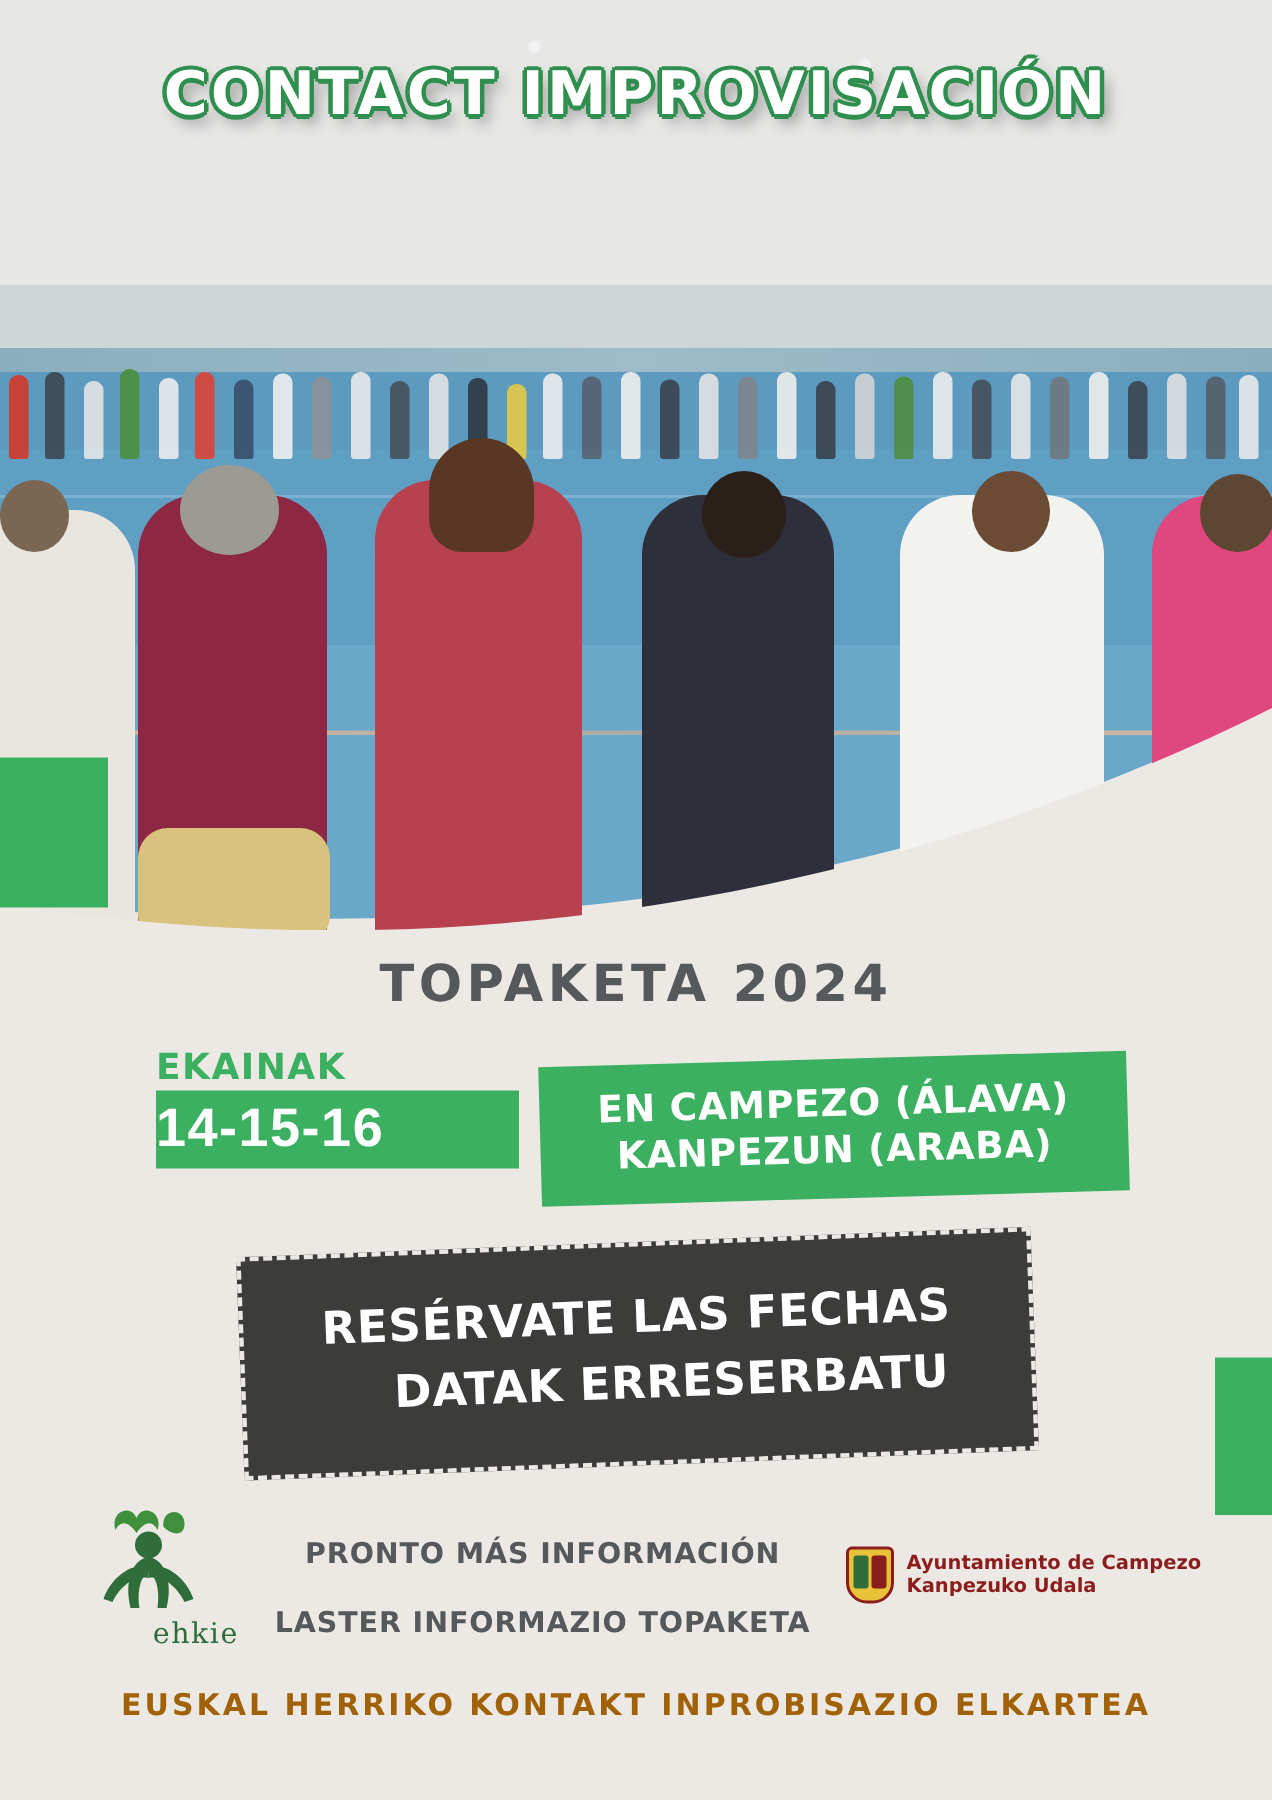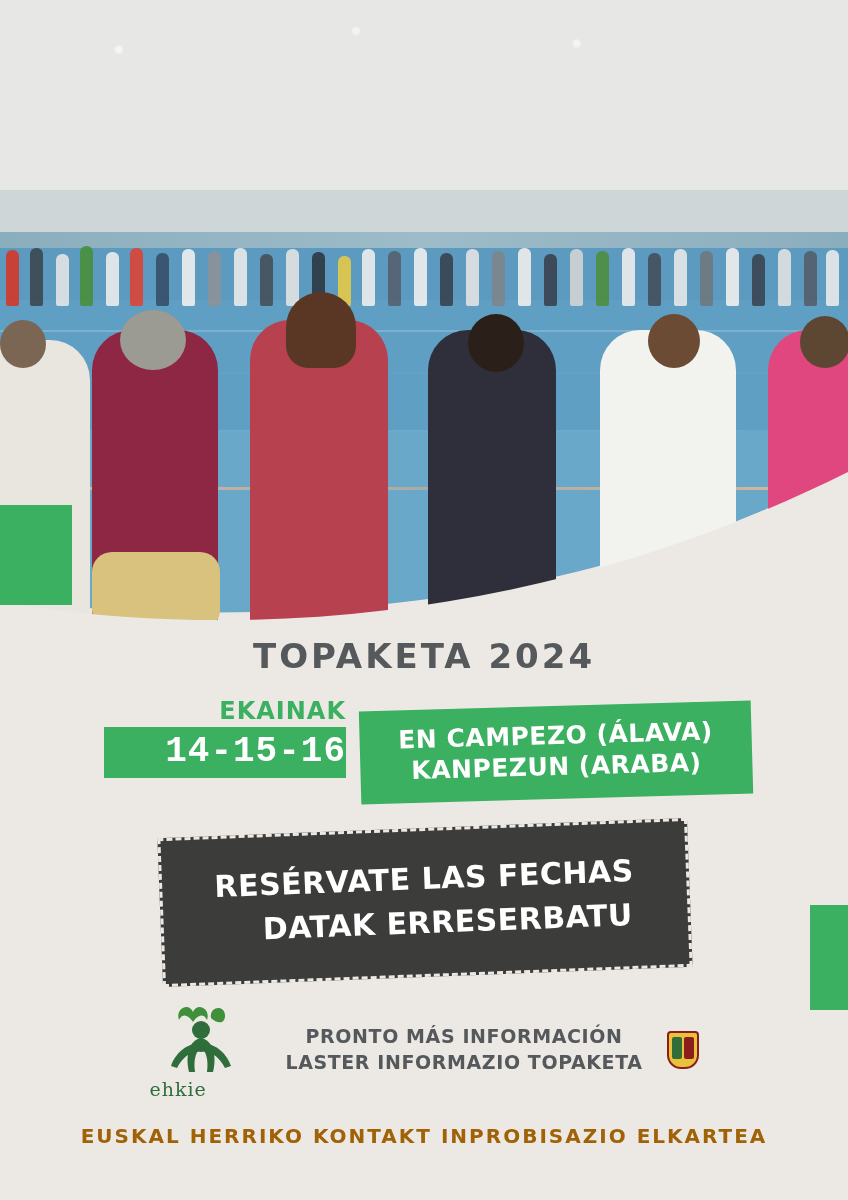--- a/index.html
+++ b/index.html
@@ -140,38 +140,38 @@
     letter-spacing: 3px;
     color: #55595c;
     font-weight: 700;
     font-family: "DejaVu Sans", sans-serif;
   }
 
   .dates {
     position: absolute;
     left: 104px; top: 697px;
     width: 242px;
-    text-align: right;
+    text-align: left;
   }
   .dates .ekainak {
     color: #3ab060;
     font-size: 24px;
     letter-spacing: 1px;
     font-weight: 700;
     font-family: "DejaVu Sans", sans-serif;
   }
   .dates .band {
     background: #3ab060;
     color: #ffffff;
     font-size: 36px;
     font-weight: 700;
     letter-spacing: 1px;
     padding: 4px 0 6px;
     margin-top: 2px;
-    font-family: Liberation Mono, monospace;
+    font-family: Liberation Sans, sans-serif;
   }
   .dates .dejunio {
     color: #3ab060;
     font-size: 22px;
     font-weight: 700;
     margin-top: 6px;
     font-family: "DejaVu Sans", sans-serif;
   }
 
   .place {
@@ -221,36 +221,37 @@
     justify-content: center;
     gap: 24px;
   }
   .ehkie-logo {
     width: 112px; height: 100px;
     position: relative;
   }
   .ehkie-logo .word {
     position: absolute;
     bottom: 0; left: 0; width: 112px;
-    text-align: left;
+    text-align: right;
     font-size: 19px;
     color: #2f6d3b;
     font-family: "DejaVu Serif", serif;
     letter-spacing: 1px;
   }
   .info {
     text-align: center;
     line-height: 1.35;
   }
   .info .l {
     font-size: 19px;
     color: #55595c;
     font-weight: 700;
     letter-spacing: .6px;
     font-family: "DejaVu Sans", sans-serif;
+    margin-top: 20px;
   }
   .info .web {
     font-size: 19px;
     color: #3ab060;
     font-weight: 700;
     margin-top: 6px;
     font-family: "DejaVu Sans", sans-serif;
   }
   .ayto {
     display: flex;
@@ -373,20 +374,21 @@
       <div class="head" style="left:800px;bottom:252px;width:50px;height:52px;background:#5d4632;"></div>
     </div>
 
     <div class="curve"></div>
   </div>
 
   <div class="sq-left"></div>
   <div class="sq-right"></div>
 
   <div class="titles">
+    <div class="t3">CONTACT IMPROVISACIÓN</div>
   </div>
 
   <div class="year">TOPAKETA 2024</div>
 
   <div class="dates">
     <div class="ekainak">EKAINAK</div>
     <div class="band">14-15-16</div>
   </div>
 
   <div class="place">
@@ -415,19 +417,23 @@
       <div class="word">ehkie</div>
     </div>
 
     <div class="info">
       <div class="l">PRONTO MÁS INFORMACIÓN</div>
       <div class="l">LASTER INFORMAZIO TOPAKETA</div>
     </div>
 
     <div class="ayto">
       <div class="shield"></div>
+      <div class="txt">
+        <div>Ayuntamiento de Campezo</div>
+        <div>Kanpezuko Udala</div>
+      </div>
     </div>
 
   </div>
 
   <div class="tagline">EUSKAL HERRIKO KONTAKT INPROBISAZIO ELKARTEA</div>
 
 </div>
 
 </body></html>

